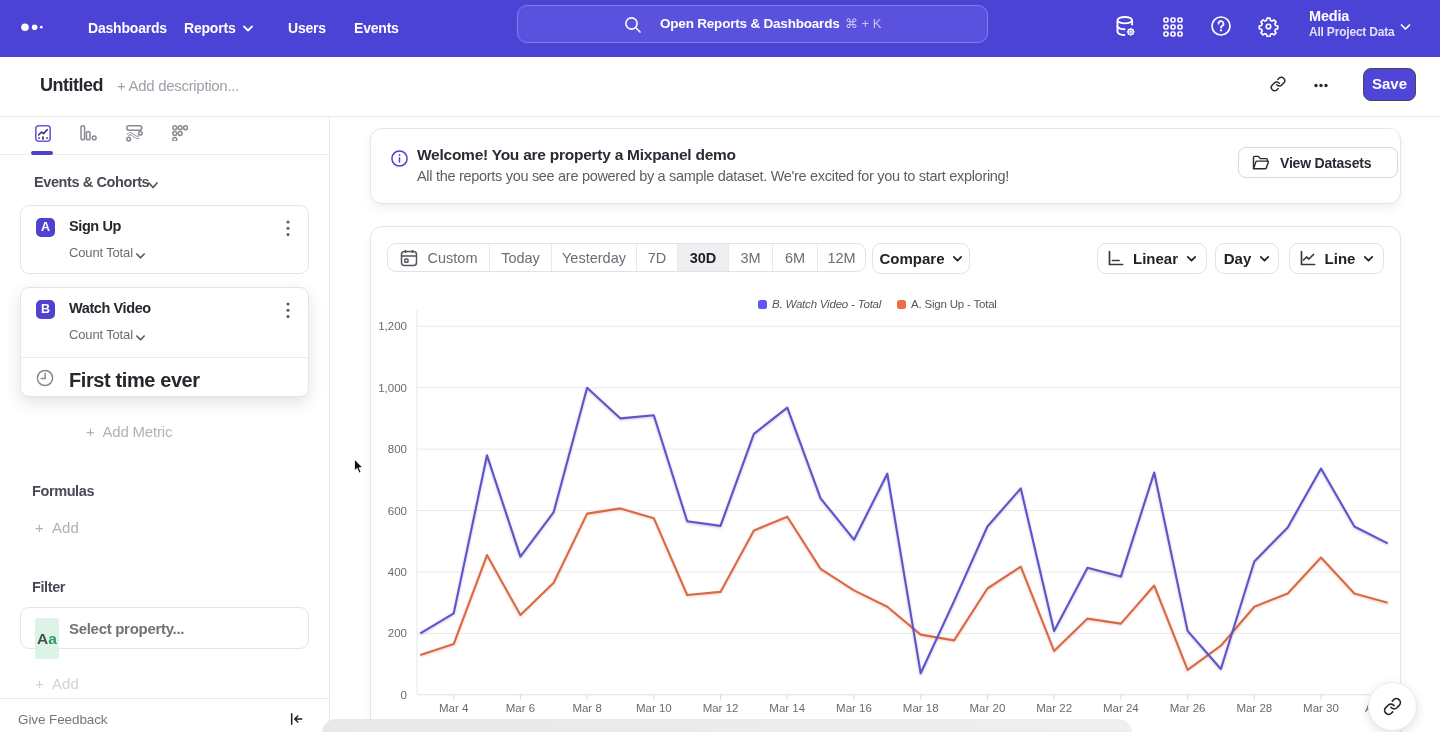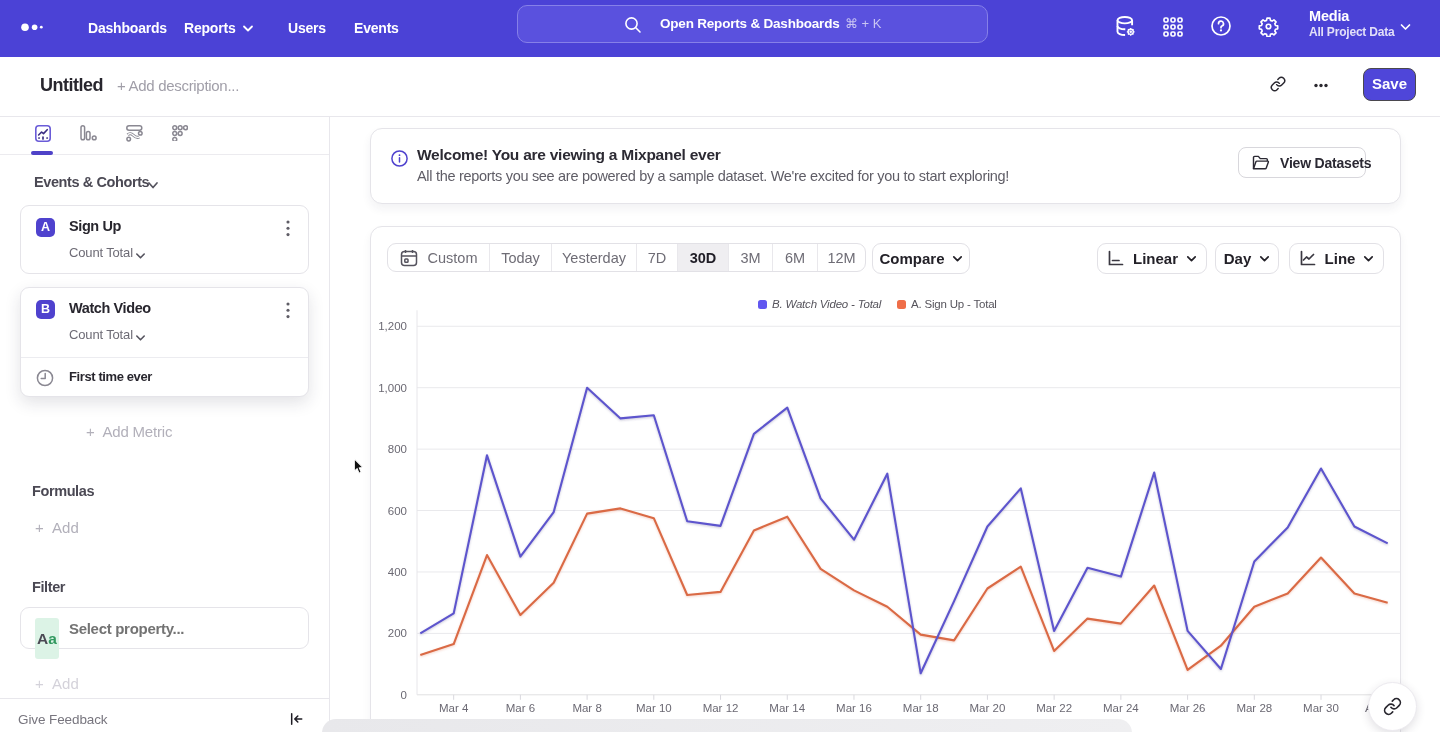--- a/index.html
+++ b/index.html
@@ -30,21 +30,21 @@
   .card { position:absolute; left:20px; width:289px; background:#fff; border:1px solid #e5e4e9; border-radius:9px; }
   .badge { position:absolute; left:15px; top:12px; width:19px; height:19px; border-radius:5px; background:#4f42ce; color:#fff; font-size:12.5px; font-weight:700; text-align:center; line-height:19px; }
   .cardtitle { position:absolute; left:48px; top:12px; font-size:14.5px; font-weight:700; color:#28262e; letter-spacing:-0.4px; }
   .cardsub { position:absolute; left:48px; top:39px; font-size:13px; color:#6d6b75; letter-spacing:-0.15px; }
   .kebab { position:absolute; right:18px; top:14px; }
   .gray { color:#b2b0ba; }
 
   
   #banner { position:absolute; left:370px; top:128px; width:1031px; height:76px; background:#fff; border:1px solid #e5e4e9; border-radius:12px; box-shadow:0 5px 10px rgba(40,38,60,.06); }
   #chartcard { position:absolute; left:370px; top:226px; width:1031px; height:520px; background:#fff; border:1px solid #e5e4e9; border-radius:12px; box-shadow:0 5px 10px rgba(40,38,60,.05); }
-  #viewds { position:absolute; left:1238px; top:147px; width:128px; height:31px; background:#fff; border:1px solid #d8d7dc; border-radius:8px; }
+  #viewds { position:absolute; left:1238px; top:147px; width:160px; height:31px; background:#fff; border:1px solid #d8d7dc; border-radius:8px; }
   #viewds span { position:absolute; left:41px; top:7px; font-size:14px; font-weight:700; color:#2b2933; letter-spacing:-0.2px; white-space:nowrap; }
 
   
   #seg { position:absolute; left:16px; top:16px; height:29px; border:1px solid #e2e1e6; border-radius:9px; display:flex; align-items:stretch; }
   #seg .s { border-right:1px solid #e9e8ec; display:flex; align-items:center; justify-content:center; font-size:14.5px; color:#6e6c75; }
   #seg .s:last-child { border-right:none; }
   #seg .sel { background:#efeef1; color:#1f1d26; font-weight:700; }
   .tbtn { position:absolute; top:16px; height:31px; border:1px solid #e2e1e6; border-radius:9px; background:#fff; display:flex; align-items:center; justify-content:center; font-size:15px; color:#232128; font-weight:700;text-align:right; }
 
   .legend { position:absolute; top:71px; font-size:11.5px; color:#56545c; letter-spacing:-0.2px; white-space:nowrap; }
@@ -185,21 +185,21 @@
       </svg>
     <div class="cardsub">Count Total</div>
     <svg class="abs" style="left:114px;top:46px" width="11" height="8" viewBox="0 0 11 8">
         <path d="M1.8 2 L5.5 5.8 L9.2 2" stroke="#55535e" stroke-width="1.6" fill="none" stroke-linecap="round" stroke-linejoin="round"></path>
       </svg>
     <div class="abs" style="left:0;top:69px;width:287px;border-top:1px solid #ececf0;"></div>
     <svg class="abs" style="left:15px;top:81px" width="18" height="18" viewBox="0 0 18 18" fill="none" stroke="#8a8892" stroke-width="1.5">
       <circle cx="9" cy="9" r="7.6"></circle>
       <path d="M9.2 4.6 V9.4 H5.2" stroke-linecap="round" stroke-linejoin="round"></path>
     </svg>
-    <div class="abs" style="left:48px;top:81px;font-size:13px;font-weight:700;color:#28262e;letter-spacing:-0.4px;">First time ever</div>
+    <div class="abs" style="left:48px;top:81px;font-size:20px;font-weight:700;color:#28262e;letter-spacing:-0.4px;">First time ever</div>
   </div>
 
   <div class="abs gray" style="left:46px;top:306px;font-size:15px;letter-spacing:-0.2px;margin-left:40px;">+&nbsp;&nbsp;Add Metric</div>
 
   <div class="sechead abs" style="left:32px;top:366px">Formulas</div>
   <div class="abs gray" style="left:35px;top:402px;font-size:15px;">+&nbsp;&nbsp;Add</div>
 
   <div class="sechead abs" style="left:32px;top:462px">Filter</div>
   <div class="card" style="top:490px;height:42px;">
     <div class="abs" style="left:14px;top:10px;font-size:15.5px;font-weight:700;color:#4b4954;background:#dcf3e6;border-radius:3px;padding:12px 2px;line-height:17px;">A<span style="color:#31985f">a</span></div>
@@ -215,21 +215,21 @@
     </svg>
   </div>
 </div>
 
 <div id="banner">
   <svg class="abs" style="left:20px;top:21px" width="17" height="17" viewBox="0 0 17 17" fill="none">
     <circle cx="8.5" cy="8.5" r="7.6" stroke="#4f42ce" stroke-width="1.5"></circle>
     <path d="M8.5 7.8 V12" stroke="#4f42ce" stroke-width="1.5" stroke-linecap="round"></path>
     <circle cx="8.5" cy="5.2" r="0.9" fill="#4f42ce"></circle>
   </svg>
-  <div class="abs" style="left:46px;top:17px;font-size:15.5px;font-weight:700;color:#2c2a33;letter-spacing:-0.25px;">Welcome! You are viewing a Mixpanel ever</div>
+  <div class="abs" style="left:46px;top:17px;font-size:15.5px;font-weight:700;color:#2c2a33;letter-spacing:-0.25px;">Welcome! You are property a Mixpanel demo</div>
   <div class="abs" style="left:46px;top:39px;font-size:14.5px;color:#5f5d66;letter-spacing:-0.3px;">All the reports you see are powered by a sample dataset. We're excited for you to start exploring!</div>
 </div>
 <div id="viewds">
   <svg class="abs" style="left:13px;top:7px" width="18" height="17" viewBox="0 0 24 22" fill="none" stroke="#2b2933" stroke-width="1.9" stroke-linejoin="round">
     <path d="M2 18 V3 a1.5 1.5 0 0 1 1.5 -1.5 h5 l2.5 3 h8 a1.5 1.5 0 0 1 1.5 1.5 v2"></path>
     <path d="M2 18 L5.2 8.8 a1.5 1.5 0 0 1 1.4 -1 h14.3 a1 1 0 0 1 .95 1.3 L19 17 a1.5 1.5 0 0 1 -1.4 1 H2z"></path>
   </svg>
   <span>View Datasets</span>
 </div>
 

